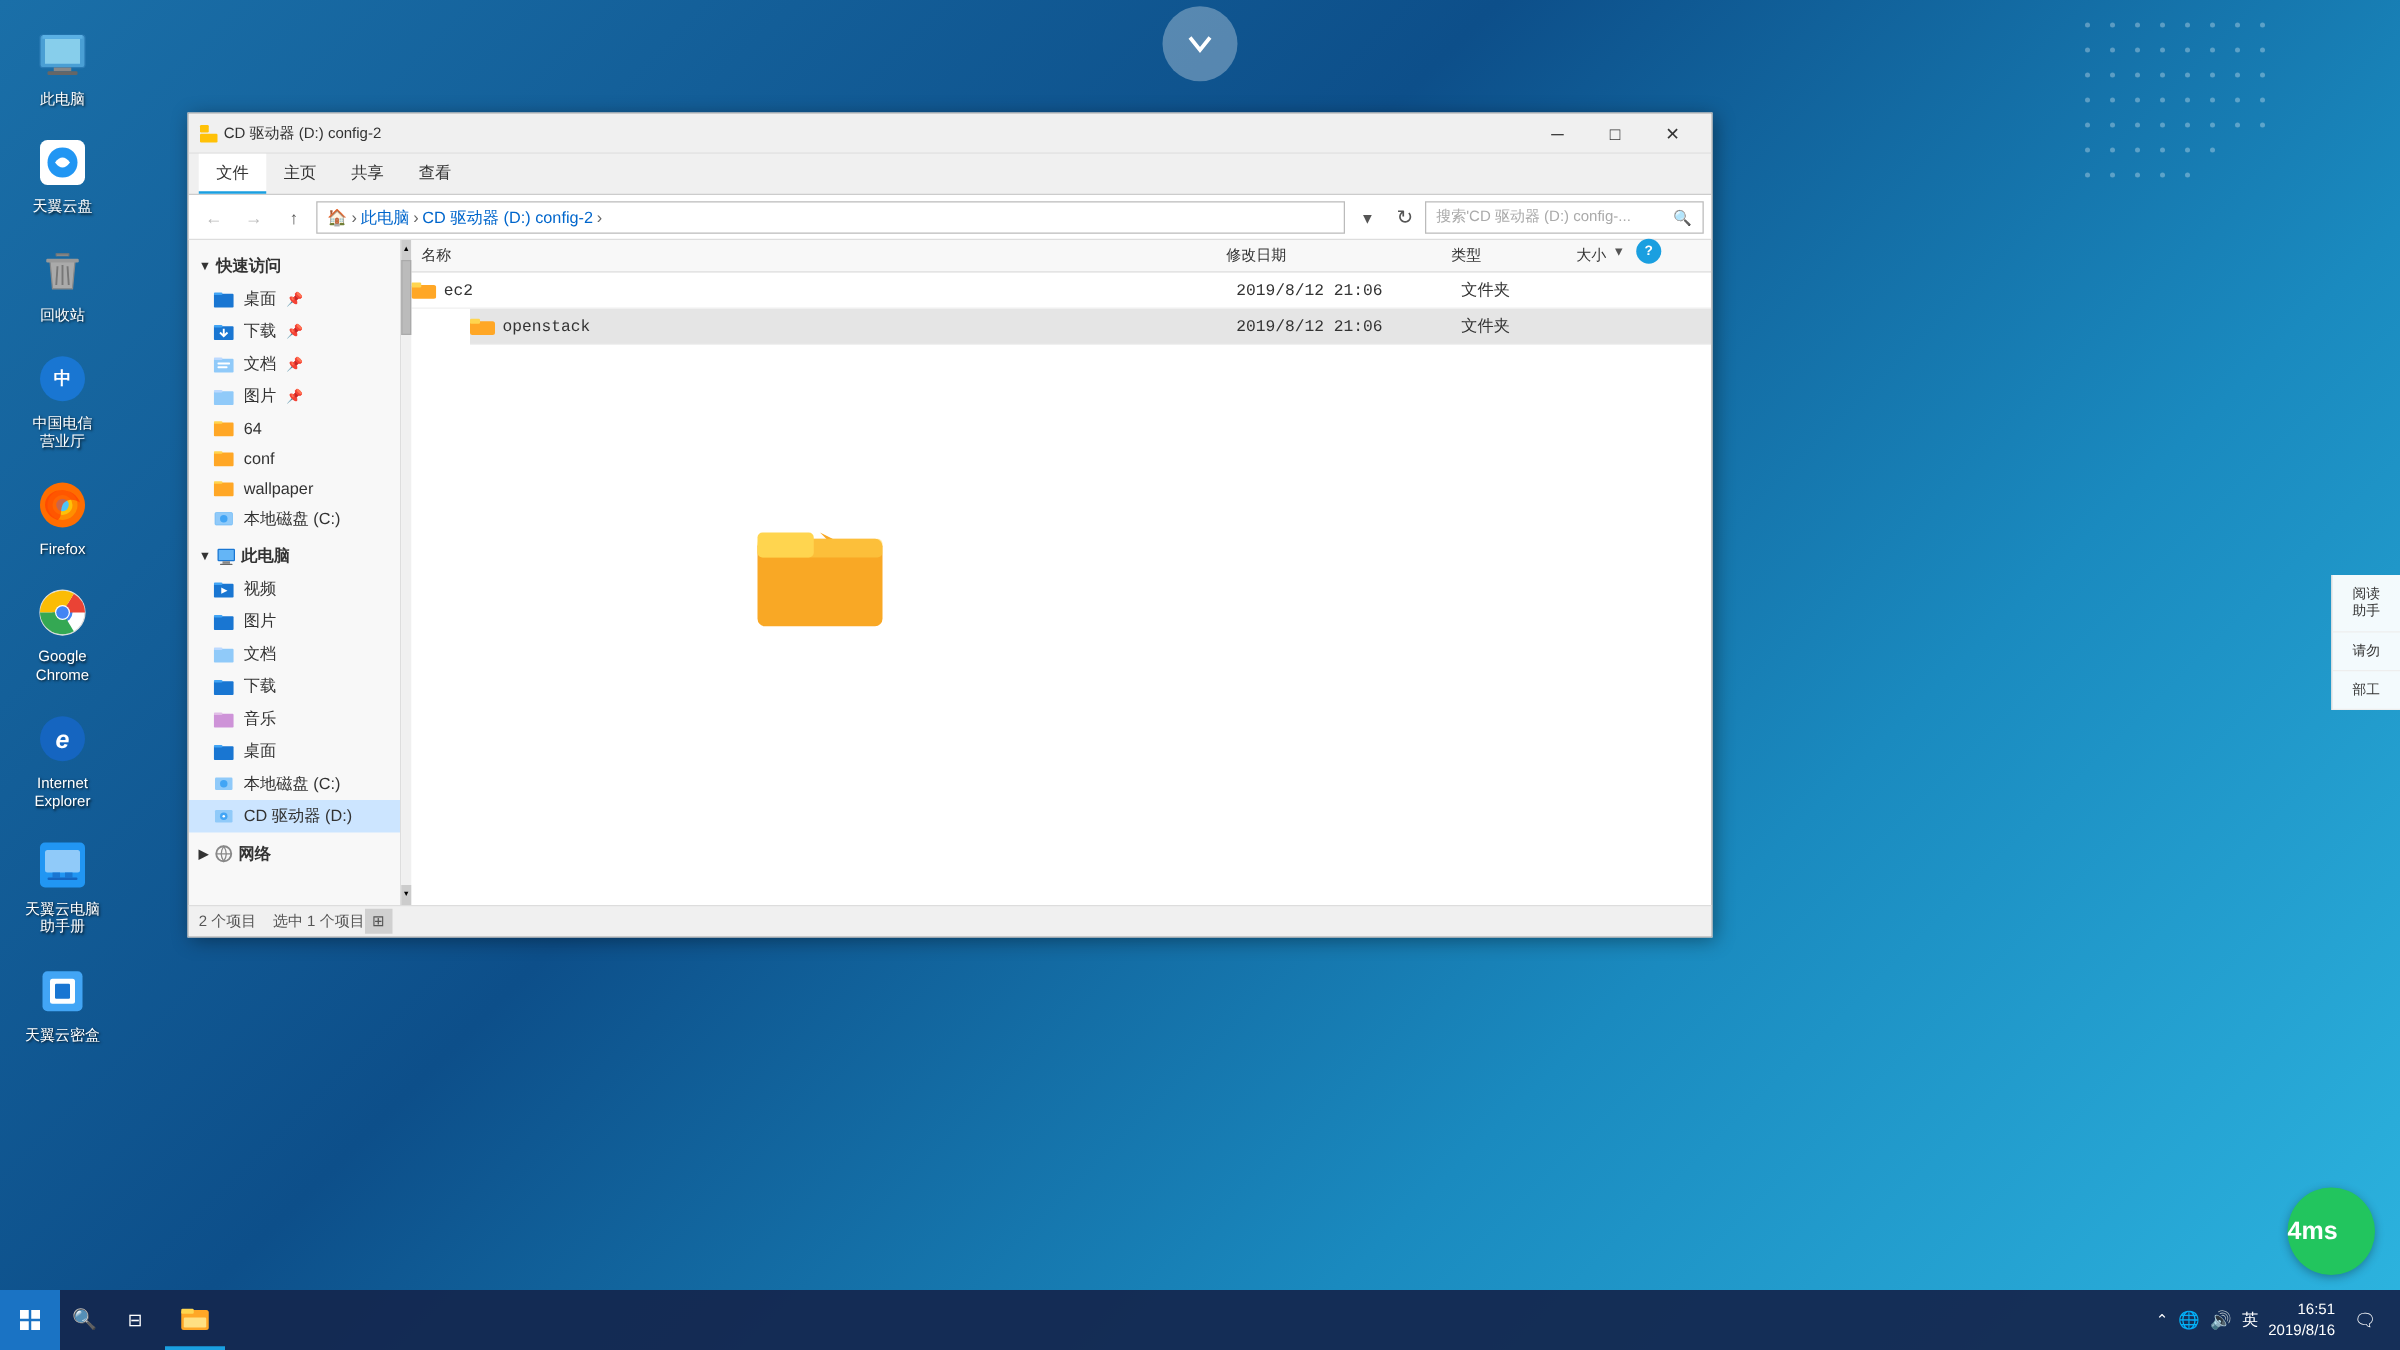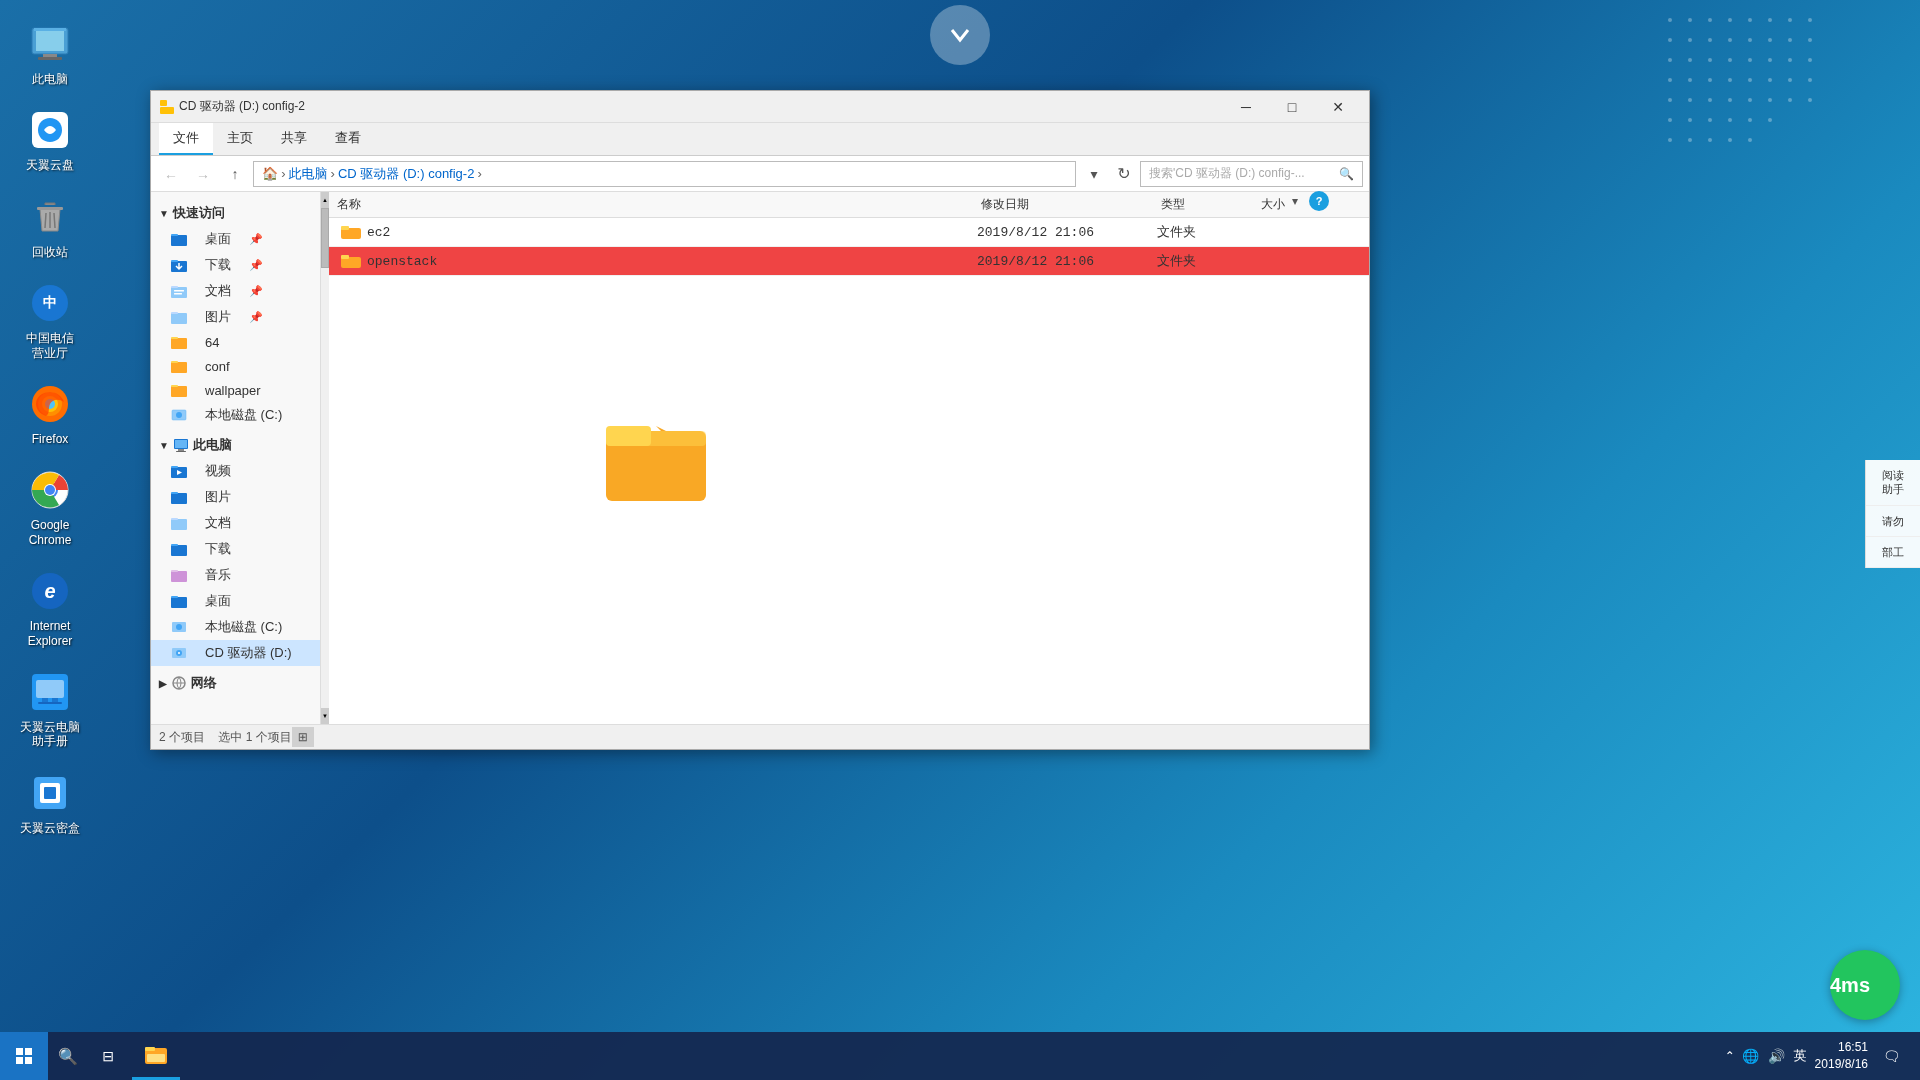--- a/index.html
+++ b/index.html
@@ -290,21 +290,21 @@
       color: #333;
       cursor: pointer;
     }
     .sidebar-item {
       display: flex;
       align-items: center;
       padding: 4px 8px 4px 20px;
       font-size: 13px;
       color: #333;
       cursor: pointer;
-      gap: 18px;
+      gap: 8px;
     }
     .sidebar-item.active { background: #cce5ff; }
     .sidebar-pin {
       width: 14px;
       color: #1a9fe0;
       font-size: 11px;
     }
     .sidebar-icon {
       width: 16px;
       height: 16px;
@@ -336,28 +336,28 @@
       font-size: 12px;
       color: #333;
       cursor: pointer;
       user-select: none;
     }
 
     
     .file-row {
       display: grid;
       grid-template-columns: 1fr 180px 100px 100px;
-      padding: 5px 12px;
+      padding: 5px 0;
       border-bottom: 1px solid #f0f0f0;
       align-items: center;
       cursor: pointer;
       font-size: 13px;
       color: #333;
     }
-    .file-row.selected { background: #ef4444; }
+    .file-row.selected { background: #e5e5e5; margin-left: 47px; }
     .file-name {
       display: flex;
       align-items: center;
       gap: 6px;
     }
 
     
     .large-folder-preview {
       position: absolute;
       left: 450px;

